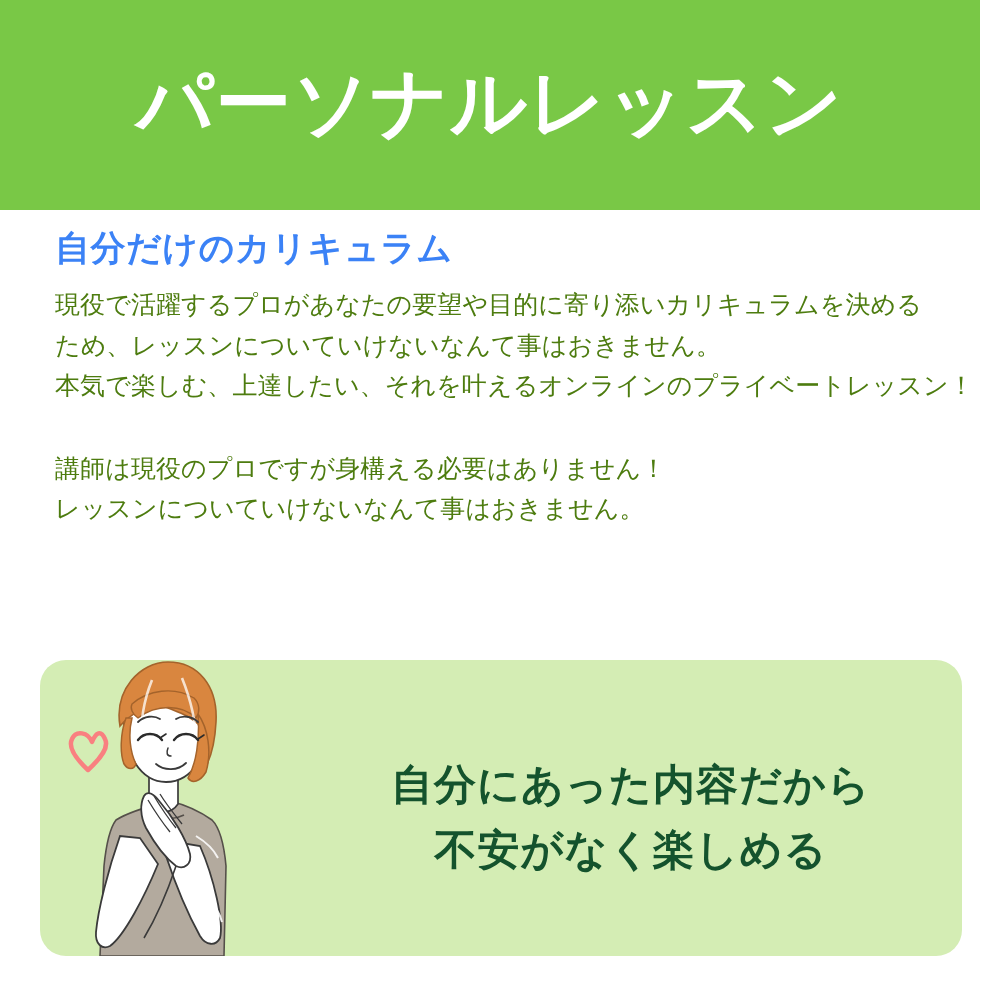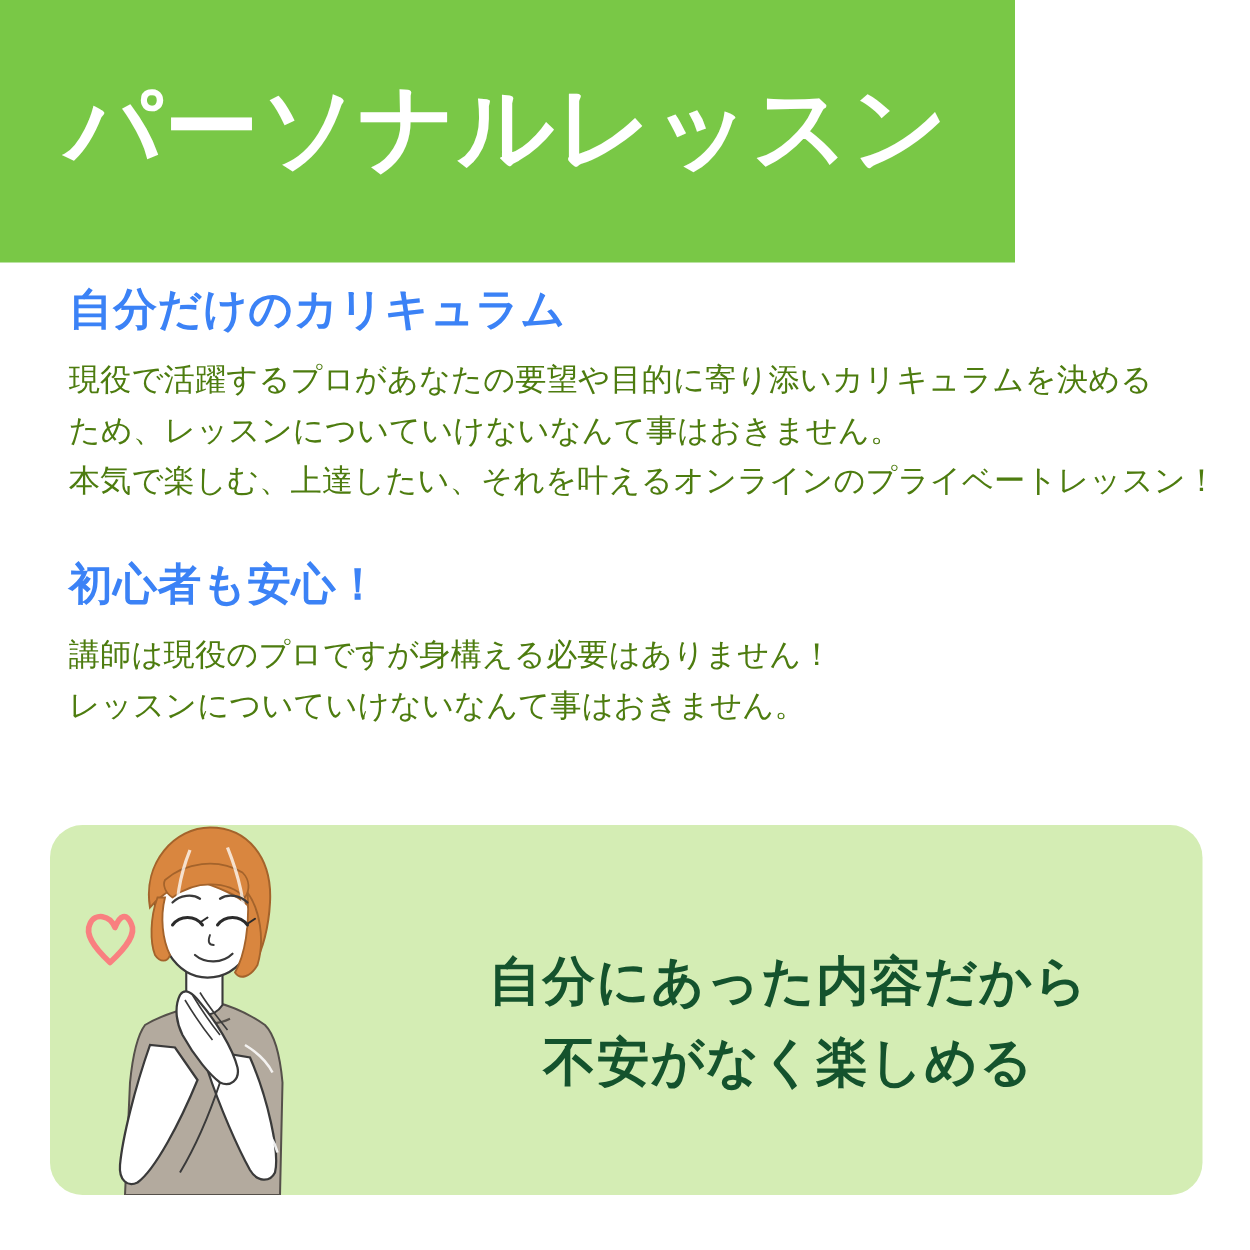--- a/index.html
+++ b/index.html
@@ -21,21 +21,21 @@
     width: 1000px;
     height: 1000px;
     background: #ffffff;
   }
 
   
   .header-banner {
     position: absolute;
     left: 0;
     top: 0;
-    width: 812px;
+    width: 980px;
     height: 210px;
     background: #79c846;
     display: flex;
     align-items: center;
     justify-content: center;
   }
   .header-title {
     color: #ffffff;
     font-size: 76px;
     font-weight: bold;
@@ -129,21 +129,20 @@
       <div class="section-body">
         <span class="line">現役で活躍するプロがあなたの要望や目的に寄り添いカリキュラムを決める</span>
         <span class="line">ため、レッスンについていけないなんて事はおきません。</span>
         <span class="line">本気で楽しむ、上達したい、それを叶えるオンラインのプライベートレッスン！</span>
       </div>
     </div>
 
     <div class="section-gap"></div>
 
     <div>
-      <div class="section-heading">初心者も安心！</div>
       <div class="section-body">
         <span class="line">講師は現役のプロですが身構える必要はありません！</span>
         <span class="line">レッスンについていけないなんて事はおきません。</span>
       </div>
     </div>
 
   </div>
 
   <div class="callout">
 

